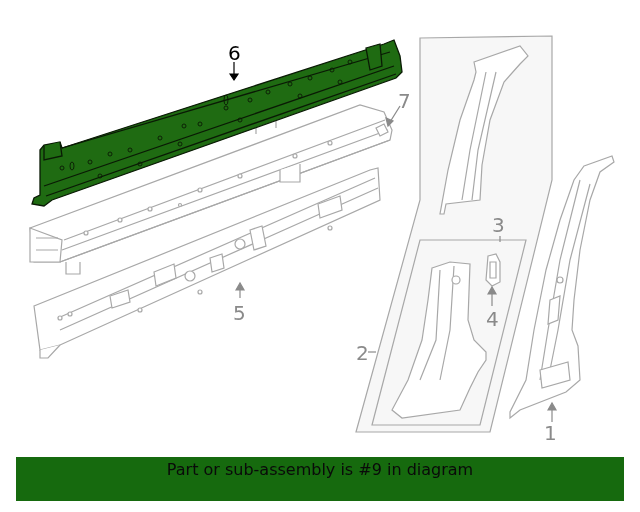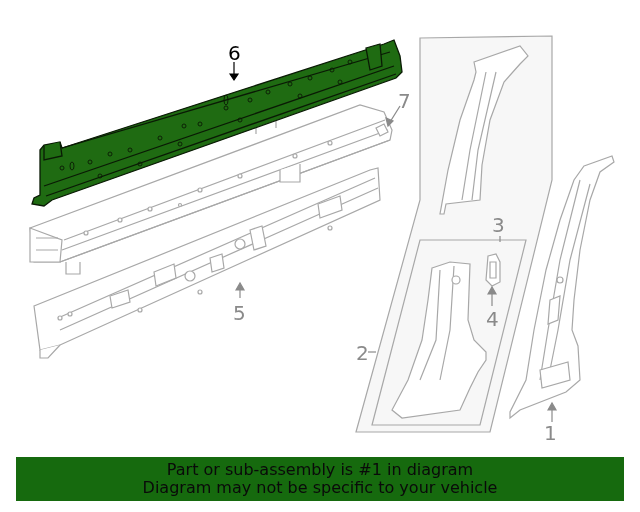--- a/index.html
+++ b/index.html
@@ -138,15 +138,14 @@
   <text class="callout active" x="228" y="60">6</text>
   <text class="callout" x="398" y="108">7</text>
   <text class="callout" x="233" y="320">5</text>
   <text class="callout" x="492" y="232">3</text>
   <text class="callout" x="486" y="326">4</text>
   <text class="callout" x="356" y="360">2</text>
   <text class="callout" x="544" y="440">1</text>
 </svg>
 
 <div class="banner">
-  <div>Part or sub-assembly is #1 in diagram</div>
-  <div>Diagram may not be specific to your vehicle</div>
+  <div>Part or sub-assembly is #9 in diagram</div>
 </div>
 
 </body></html>

